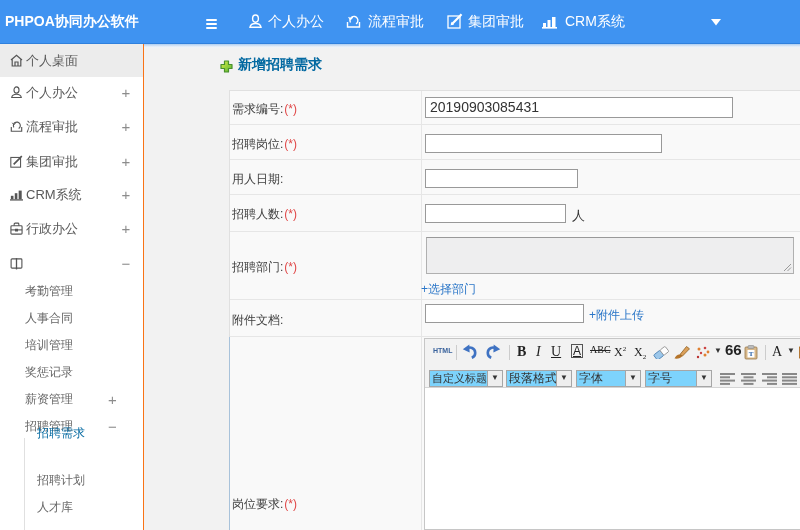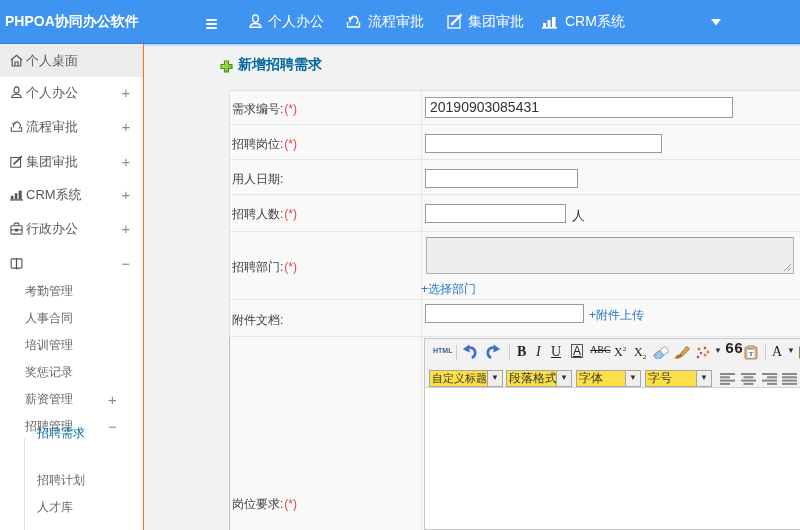--- a/index.html
+++ b/index.html
@@ -33,21 +33,21 @@
 .unit{position:absolute;font-size:13px;color:#333}
 .lnk{position:absolute;font-size:12px;color:#2a76c8}
 #dept{position:absolute;left:196px;top:146px;width:368px;height:37px;background:#eeeeef;border:1px solid #b0b0b0;border-top-color:#999}
 #dept svg{position:absolute;right:1px;bottom:1px}
 
 #editor{position:absolute;left:194px;top:247px;width:379px;height:192px;border:1px solid #c6c6c6;background:#fff}
 #toolbar{position:absolute;left:0;top:0;width:377px;height:49px;background:#f2f2f2;border-bottom:1px solid #d4d4d4}
 #toolbar svg{position:absolute}
 .ti{position:absolute;top:5px;height:16px;font-size:14px;color:#222}
 .sep{position:absolute;top:6px;width:1px;height:15px;background:#ccc}
-.sel{position:absolute;top:31px;height:17px;background:#fde047;border:1px solid #a6a6a6;font-size:12px;color:#333;line-height:15px;padding-left:2px;white-space:nowrap;overflow:hidden}
+.sel{position:absolute;top:31px;height:17px;background:#7dd3fc;border:1px solid #a6a6a6;font-size:12px;color:#333;line-height:15px;padding-left:2px;white-space:nowrap;overflow:hidden}
 .sel .ar{position:absolute;right:0;top:0;width:15px;height:15px;background:#eee;border-left:1px solid #a6a6a6;text-align:center;line-height:13px;font-size:8px;color:#333}
 .alic{position:absolute;top:34px}
 </style></head><body>
 
 <div id="topbar">
   <div id="logo">PHPOA协同办公软件</div>
   <svg style="left:206px;top:19px" width="11" height="10" viewBox="0 0 11 10">
       <g fill="#fff">
         <rect y="0" width="11" height="2" rx="1"></rect>
         <rect y="4" width="11" height="2" rx="1"></rect>
@@ -236,21 +236,21 @@
           <g fill="#e08030">
             <circle cx="3" cy="3" r="1.5"></circle>
             <circle cx="9" cy="2" r="1.3" fill="#c44"></circle>
             <circle cx="12" cy="6" r="1.4"></circle>
             <circle cx="5" cy="7" r="1.2" fill="#c44"></circle>
             <circle cx="9" cy="9" r="1.5"></circle>
             <circle cx="2" cy="11" r="1.2" fill="#b33"></circle>
           </g>
         </svg>
       <div class="ti" style="left:289px;top:7px;font-size:8px;color:#333">▼</div>
-      <div class="ti" style="left:300px;top:2px;font-size:15px;font-weight:bold;font-family:Liberation Mono, monospace">66</div>
+      <div class="ti" style="left:300px;top:2px;font-size:15px;font-weight:bold;font-family:Liberation Sans, sans-serif">66</div>
       <svg style="left:319px;top:6px" width="14" height="15" viewBox="0 0 14 15">
           <rect x="1" y="2" width="12" height="12" rx="1" fill="#d8b88a" stroke="#9a7a4a" stroke-width=".8"></rect>
           <rect x="4" y="0.5" width="6" height="3" rx="1" fill="#bbb" stroke="#888" stroke-width=".6"></rect>
           <rect x="3.5" y="5" width="7" height="7.5" fill="#fff"></rect>
           <text x="7" y="11.2" font-size="7" text-anchor="middle" fill="#2a62a8" font-weight="bold" font-family="Liberation Serif">T</text>
         </svg>
       <div class="sep" style="left:340px"></div>
       <div class="ti" style="left:347px;top:5px;font-size:14px;font-family:'Liberation Serif',serif">A</div>
       <div class="ti" style="left:362px;top:7px;font-size:8px;color:#333">▼</div>
 

